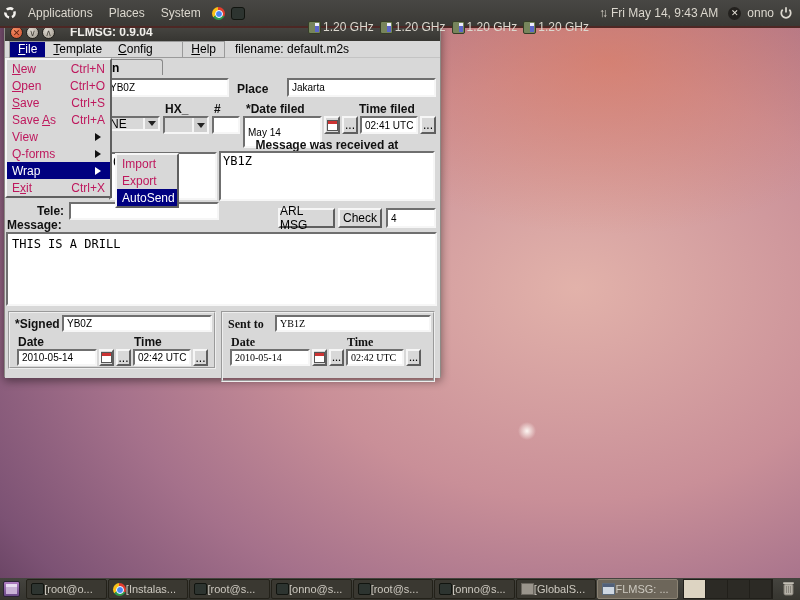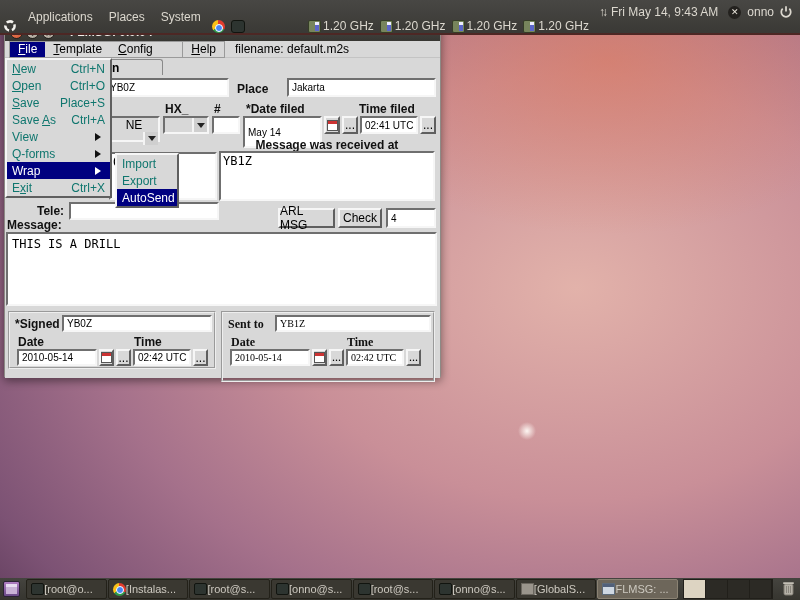--- a/index.html
+++ b/index.html
@@ -8,23 +8,23 @@
 
   
   #desktop { position:absolute; inset:0;
     background:
       radial-gradient(circle 9px at 527px 431px, #fdf6f2 0%, rgba(253,246,242,0) 100%),
       radial-gradient(ellipse 420px 250px at 76% 10%, rgba(224,120,86,.55), rgba(224,120,86,0) 70%),
       radial-gradient(ellipse 780px 560px at 72% 48%, #e2b2aa 0%, #c98f98 38%, #a5718b 62%, #7c5274 84%, #523250 100%);
   }
 
   
-  #panel { position:absolute; top:0; left:0; right:0; height:35px; z-index:100;
+  #panel { position:absolute; top:0; left:0; right:0; height:28px; z-index:100;
     background:linear-gradient(#484744,#3a3935); border-bottom:2px solid #4d2724;
-    display:flex; align-items:flex-end; color:#dcd8cf; font-size:12px; }
+    display:flex; align-items:center; color:#dcd8cf; font-size:12px; }
   .pmenu { padding:0 8px; height:100%; display:flex; align-items:center; }
   .picon { margin:0 3px; display:flex; align-items:center; }
   #panel-right { margin-left:auto; display:flex; align-items:center; gap:2px; padding-right:4px; }
   .cpu { display:flex; align-items:center; gap:2px; padding:0 2px;margin-top:28px; }
   .cpu-chip { width:13px; height:13px; background:#77855c; border:1px solid #353d27; border-radius:2px; position:relative; }
   .cpu-chip::after { content:""; position:absolute; right:1px; top:1px; bottom:1px; width:4px;
     background:linear-gradient(#eef 0 30%, #5b66c9 30%); }
   .updown { font-weight:bold; letter-spacing:-3px; font-size:12px; padding:0 4px 0 6px; }
   .me-icon { width:13px; height:13px; border-radius:50%; background:#23211e; color:#e8e4db;
     font-size:9px; line-height:13px; text-align:center; margin:0 4px 0 8px; }
@@ -78,21 +78,21 @@
 
   .tab { position:absolute; left:4px; top:1px; width:154px; height:16px;
     border:1px solid #8a8a8a; border-bottom:none; border-radius:3px 3px 0 0; background:#d8d8d8; }
   .tab span { position:absolute; left:102px; top:1px; font-weight:bold; }
 
   
   .menu { position:absolute; background:#d8d8d8; border:2px solid;
     border-color:#f6f6f6 #5f5f5f #5f5f5f #f6f6f6; z-index:50; font-size:12px; }
   #file-menu { left:0; top:35px; width:107px; }
   #wrap-sub { left:110px; top:130px; width:64px; z-index:60; }
-  .mi { height:17px; display:flex; align-items:center; padding:0 5px; color:#0f766e; white-space:pre; }
+  .mi { height:17px; display:flex; align-items:center; padding:0 5px; color:#be185d; white-space:pre; }
   .mi .sc { margin-left:auto; }
   .mi .arrow { margin-left:auto; width:0; height:0; border:4px solid transparent; border-left:6px solid #111; }
   .mi.sel { background:#000080; color:#fff; }
   .mi.sel .arrow { border-left-color:#fff; }
 
   
   #taskbar { position:absolute; left:0; right:0; bottom:0; height:22px; z-index:100;
     background:linear-gradient(#45443f,#36352f); display:flex; align-items:center;
     color:#cdc9c0; font-size:11px; }
   #show-desktop { width:18px; height:16px; margin:0 6px 0 3px; background:linear-gradient(#b07ec2,#6a4a87);
@@ -200,21 +200,21 @@
 
       <div class="fl-input" style="left:100px;top:20px;width:124px;height:19px;">YB0Z</div>
       <span class="fl-label" style="left:232px;top:24px;">Place</span>
       <div class="fl-input" style="left:282px;top:20px;width:149px;height:19px;">Jakarta</div>
 
       <span class="fl-label" style="left:160px;top:44px;">HX_</span>
       <span class="fl-label" style="left:209px;top:44px;">#</span>
       <span class="fl-label" style="left:241px;top:44px;">*Date filed</span>
       <span class="fl-label" style="left:354px;top:44px;">Time filed</span>
 
-      <div class="fl-choice" style="left:100px;top:58px;width:55px;height:26px;flex-direction:column;">
+      <div class="fl-choice" style="left:100px;top:58px;width:55px;height:15px;">
           <span>NE</span>
           <span class="choice-arrow"></span>
         </div>
       <div class="fl-choice" style="left:158px;top:58px;width:46px;height:18px;">
           <span></span>
           <span class="choice-arrow"></span>
         </div>
       <div class="fl-input" style="left:207px;top:58px;width:28px;height:18px;"></div>
       <div class="fl-input" style="left:238px;top:58px;width:79px;height:32px;">May 14</div>
       <div class="fl-btn" style="left:319px;top:58px;width:16px;height:18px;">
@@ -262,21 +262,21 @@
           </div>
         <div class="fl-btn" style="left:106px;top:36px;width:15px;height:17px;">...</div>
         <div class="fl-input" style="left:123px;top:36px;width:58px;height:17px;">02:42 UTC</div>
         <div class="fl-btn" style="left:183px;top:36px;width:15px;height:17px;">...</div>
       </div>
     </div>
 
     <div class="menu" id="file-menu">
       <div class="mi"><span><span></span><span class="u">N</span><span>ew</span></span><span class="sc">Ctrl+N</span></div>
       <div class="mi"><span><span></span><span class="u">O</span><span>pen</span></span><span class="sc">Ctrl+O</span></div>
-      <div class="mi"><span><span></span><span class="u">S</span><span>ave</span></span><span class="sc">Place+S</span></div>
+      <div class="mi"><span><span></span><span class="u">S</span><span>ave</span></span><span class="sc">Ctrl+S</span></div>
       <div class="mi"><span><span>Save </span><span class="u">A</span><span>s</span></span><span class="sc">Ctrl+A</span></div>
       <div class="mi"><span><span>View</span></span><span class="arrow"></span></div>
       <div class="mi"><span><span>Q-forms</span></span><span class="arrow"></span></div>
       <div class="mi sel"><span><span>Wrap</span></span><span class="arrow"></span></div>
       <div class="mi"><span><span>E</span><span class="u">x</span><span>it</span></span><span class="sc">Ctrl+X</span></div>
     </div>
 
     <div class="menu" id="wrap-sub">
       <div class="mi">Import</div>
       <div class="mi">Export</div>

